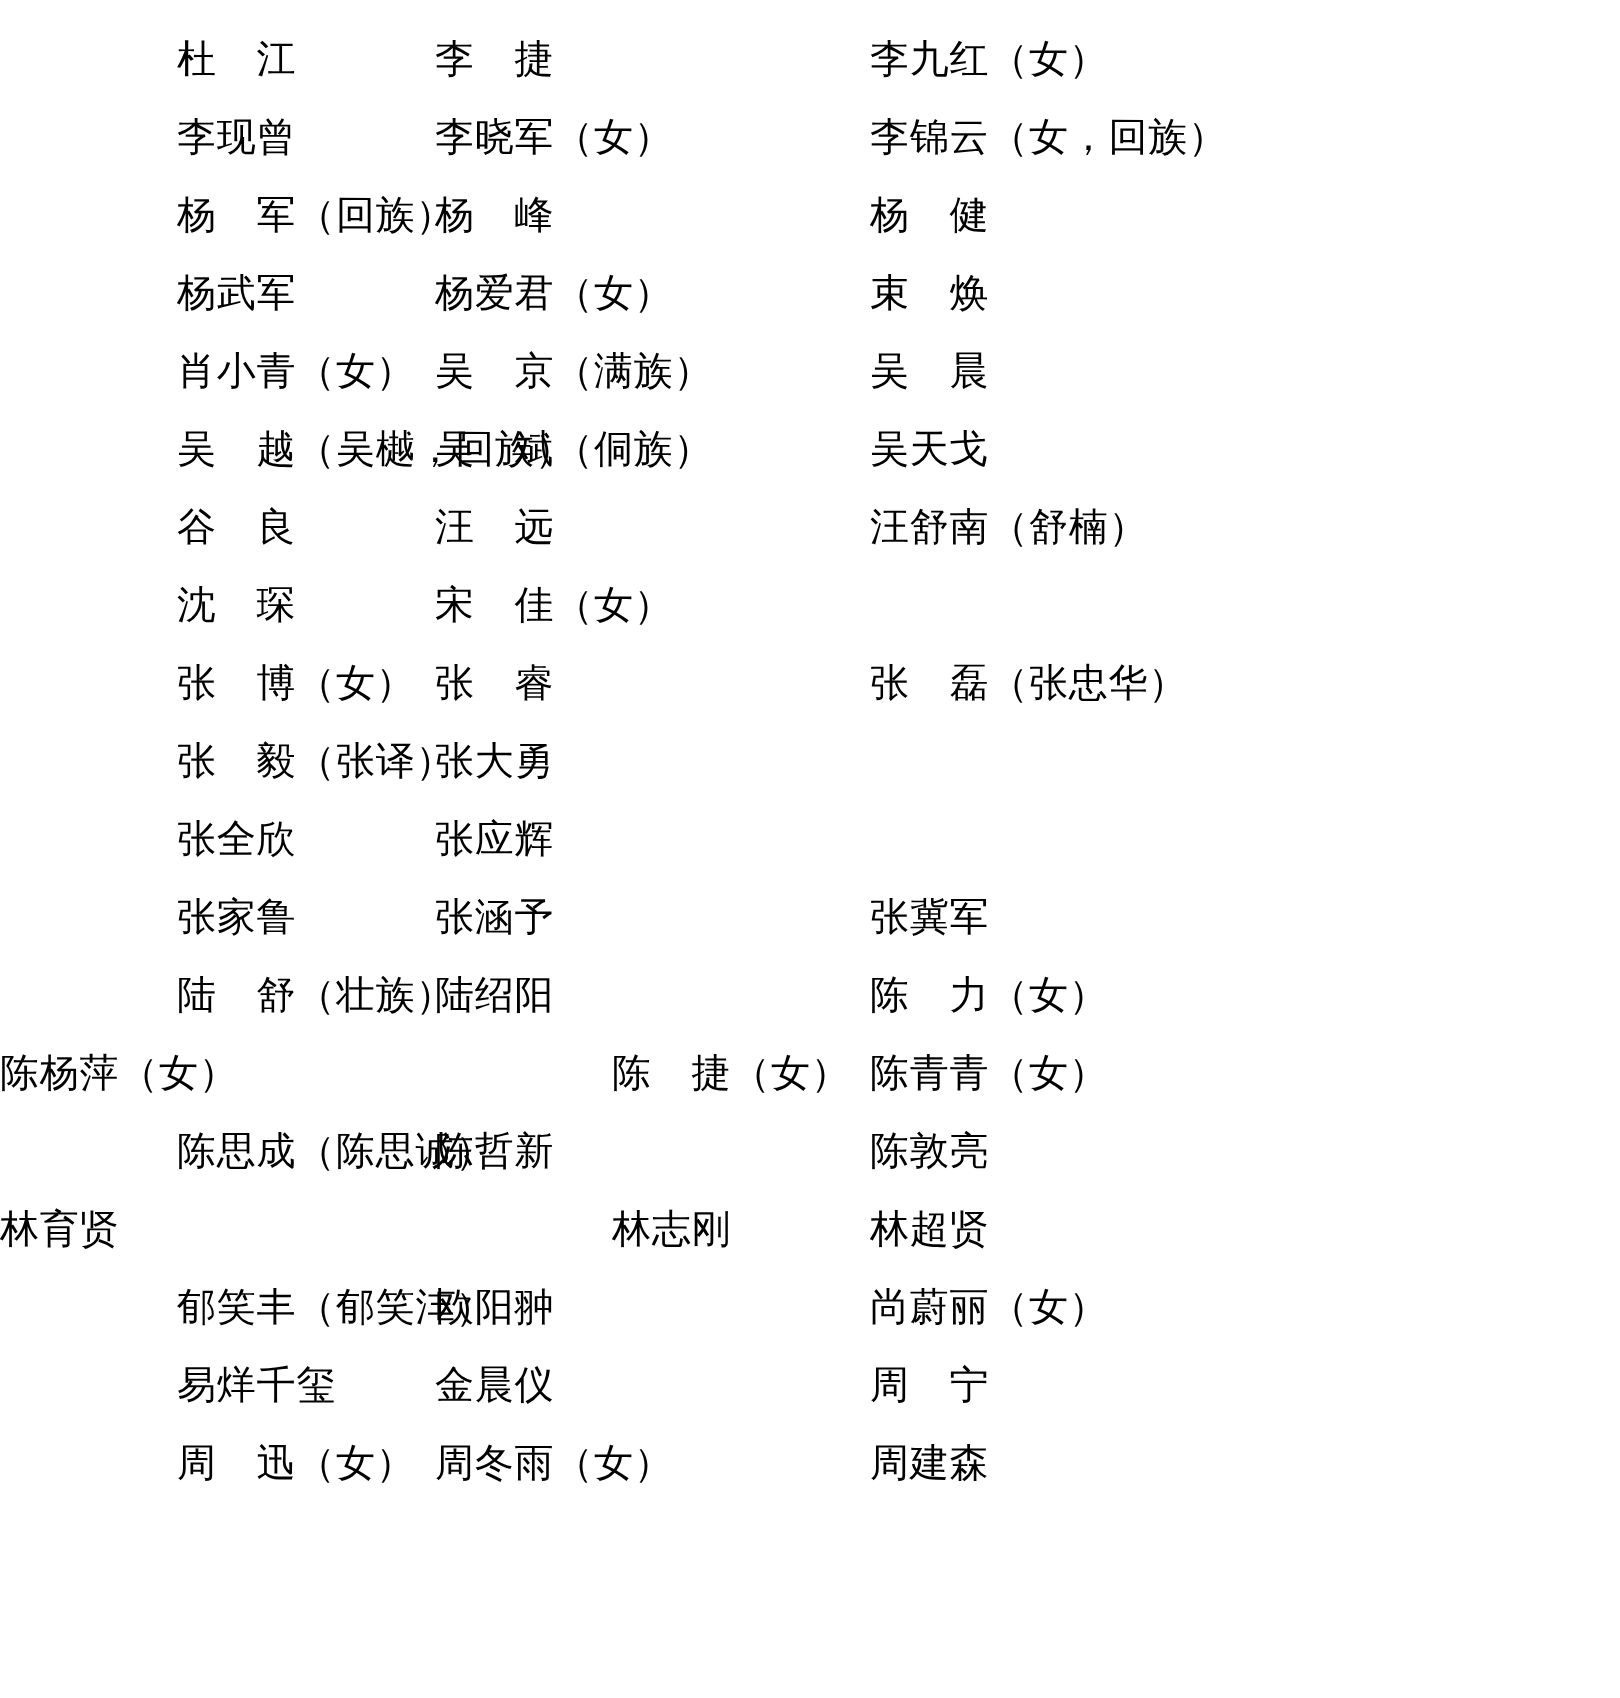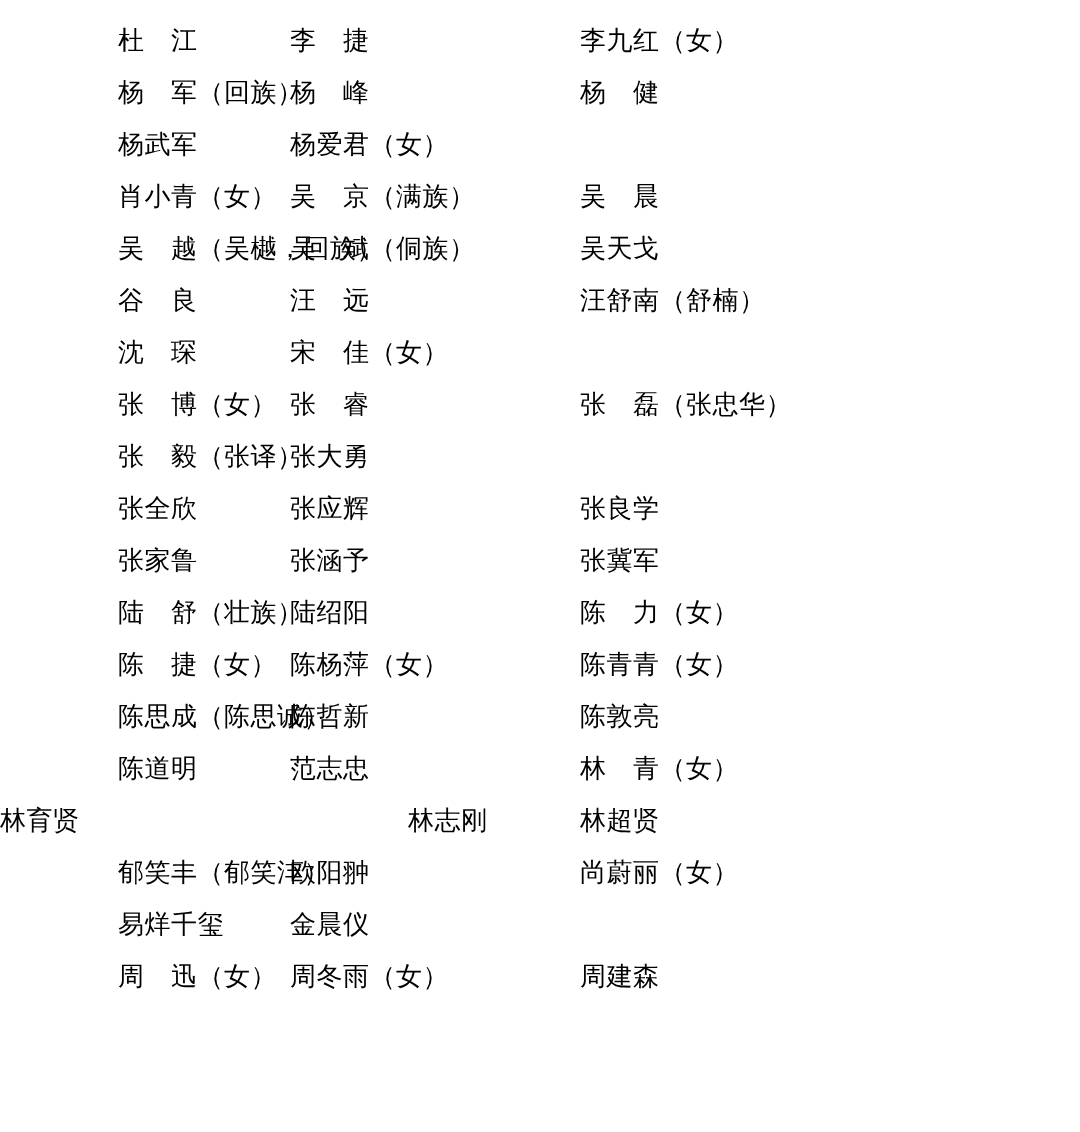--- a/index.html
+++ b/index.html
@@ -42,30 +42,36 @@
 <body>
 
 <div class="name-list">
 
   <div class="name-row">
     <div class="name-cell col-0">杜　江</div>
     <div class="name-cell col-1">李　捷</div>
     <div class="name-cell col-2">李九红（女）</div>
   </div>
 
+  <div class="name-row">
+    <div class="name-cell col-0">李现曾</div>
+    <div class="name-cell col-1">李晓军（女）</div>
+    <div class="name-cell col-2">李锦云（女，回族）</div>
+  </div>
 
   <div class="name-row">
     <div class="name-cell col-0">杨　军（回族）</div>
     <div class="name-cell col-1">杨　峰</div>
     <div class="name-cell col-2">杨　健</div>
   </div>
 
   <div class="name-row">
     <div class="name-cell col-0">杨武军</div>
     <div class="name-cell col-1">杨爱君（女）</div>
+    <div class="name-cell col-2">束　焕</div>
   </div>
 
   <div class="name-row">
     <div class="name-cell col-0">肖小青（女）</div>
     <div class="name-cell col-1">吴　京（满族）</div>
     <div class="name-cell col-2">吴　晨</div>
   </div>
 
   <div class="name-row">
     <div class="name-cell col-0">吴　越（吴樾，回族）</div>
@@ -92,68 +98,63 @@
   </div>
 
   <div class="name-row">
     <div class="name-cell col-0">张　毅（张译）</div>
     <div class="name-cell col-2">张大勇</div>
   </div>
 
   <div class="name-row">
     <div class="name-cell col-0">张全欣</div>
     <div class="name-cell col-1">张应辉</div>
-    <div class="name-cell col-2">张良学</div>
   </div>
 
   <div class="name-row">
     <div class="name-cell col-0">张家鲁</div>
     <div class="name-cell col-1">张涵予</div>
     <div class="name-cell col-2">张冀军</div>
   </div>
 
   <div class="name-row">
     <div class="name-cell col-0">陆　舒（壮族）</div>
     <div class="name-cell col-1">陆绍阳</div>
     <div class="name-cell col-2">陈　力（女）</div>
   </div>
 
   <div class="name-row">
+    <div class="name-cell col-1">陈杨萍（女）</div>
     <div class="name-cell col-0">陈　捷（女）</div>
-    <div class="name-cell col-1">陈杨萍（女）</div>
     <div class="name-cell col-2">陈青青（女）</div>
   </div>
 
   <div class="name-row">
     <div class="name-cell col-0">陈思成（陈思诚）</div>
     <div class="name-cell col-1">陈哲新</div>
     <div class="name-cell col-2">陈敦亮</div>
   </div>
 
-  <div class="name-row">
-    <div class="name-cell col-0">陈道明</div>
-    <div class="name-cell col-1">范志忠</div>
-    <div class="name-cell col-2">林　青（女）</div>
-  </div>
 
   <div class="name-row">
     <div class="name-cell col-1">林育贤</div>
     <div class="name-cell col-0">林志刚</div>
     <div class="name-cell col-2">林超贤</div>
   </div>
 
   <div class="name-row">
     <div class="name-cell col-0">郁笑丰（郁笑沣）</div>
     <div class="name-cell col-1">欧阳翀</div>
     <div class="name-cell col-2">尚蔚丽（女）</div>
   </div>
 
   <div class="name-row">
     <div class="name-cell col-0">易烊千玺</div>
     <div class="name-cell col-1">金晨仪</div>
+    <div class="name-cell col-2">周　宁</div>
   </div>
 
   <div class="name-row">
     <div class="name-cell col-0">周　迅（女）</div>
     <div class="name-cell col-1">周冬雨（女）</div>
     <div class="name-cell col-2">周建森</div>
   </div>
 
 </div>
 

